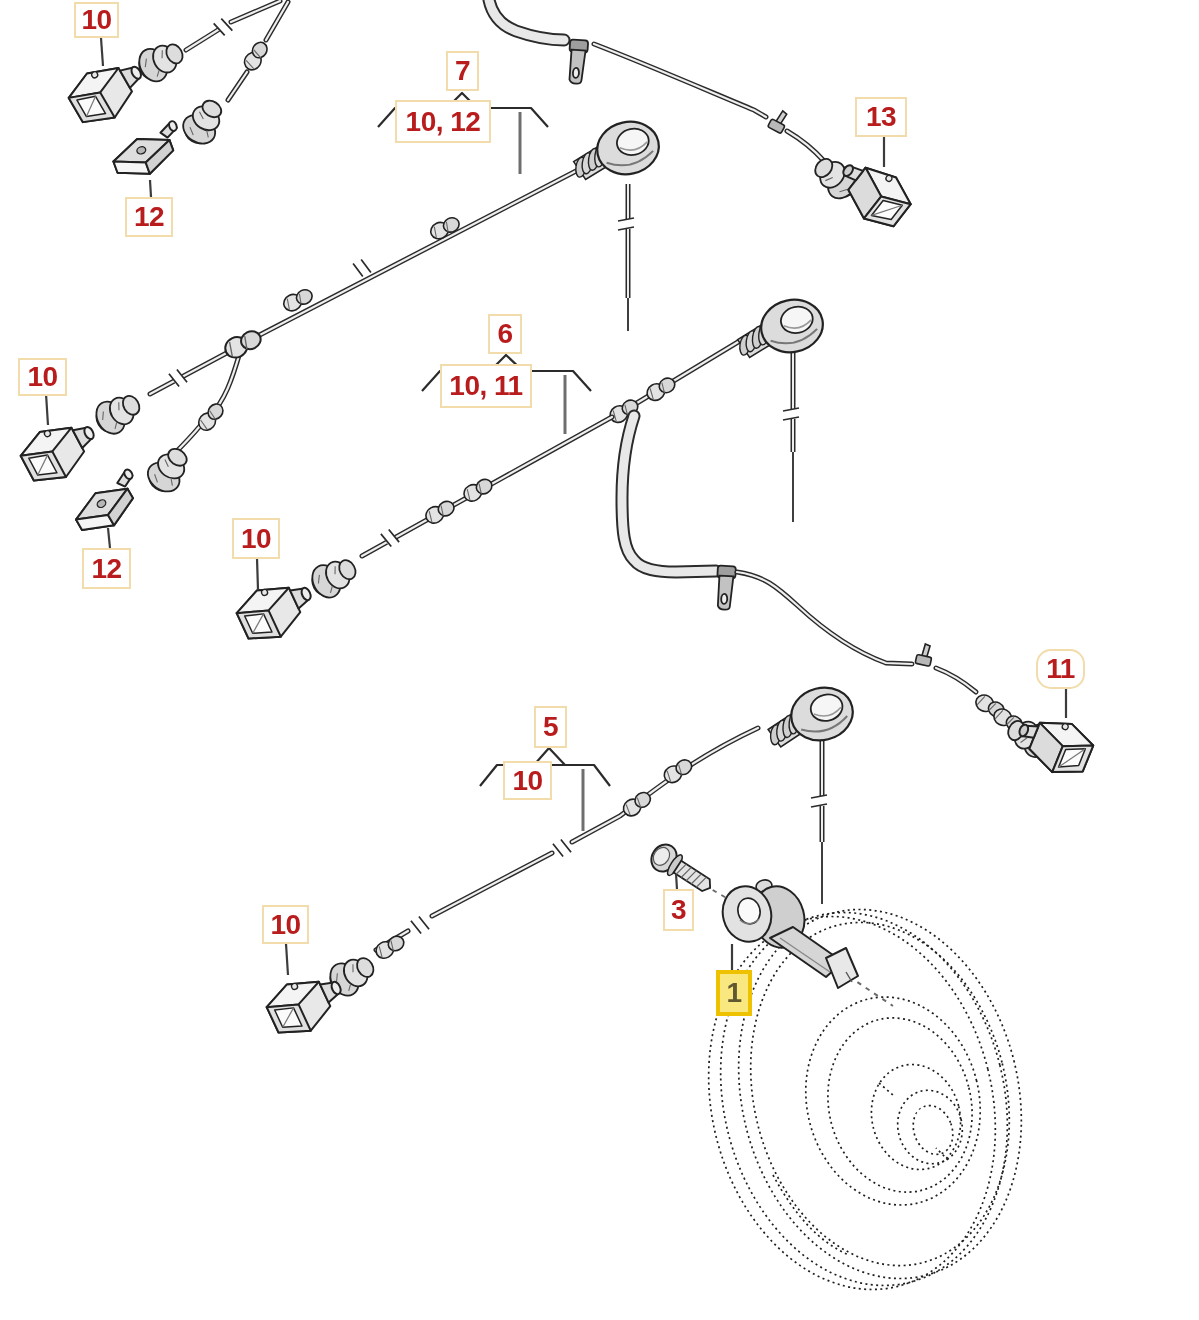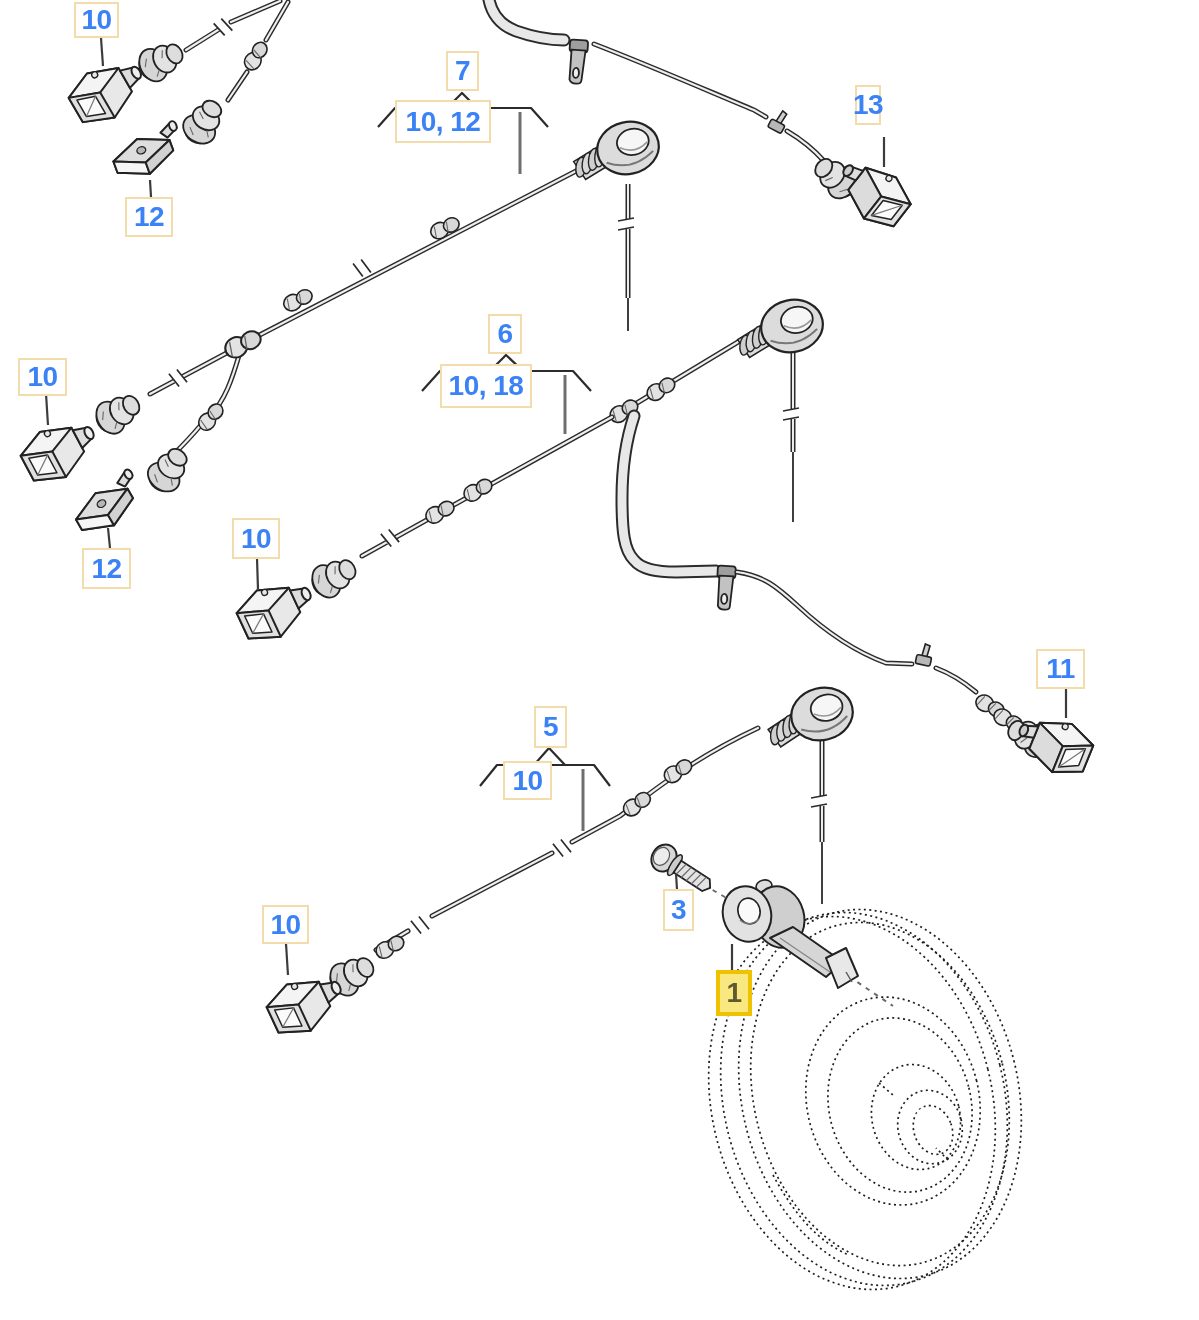--- a/index.html
+++ b/index.html
@@ -1,20 +1,20 @@
 <!DOCTYPE html>
 <html><head>
 <meta charset="utf-8">
 <style>
   html,body{margin:0;padding:0;background:#fff;}
   #stage{position:relative;width:1199px;height:1320px;background:#fff;overflow:hidden;
          font-family:"Liberation Sans",sans-serif;}
   #art{position:absolute;left:0;top:0;}
   .lbl{position:absolute;box-sizing:border-box;background:#ffffff;border:2px solid #f2dcab;
-       color:#3b82f6;font-weight:700;font-size:28px;letter-spacing:-0.5px;
+       color:#b91c1c;font-weight:700;font-size:28px;letter-spacing:-0.5px;
        display:flex;align-items:center;justify-content:center;z-index:5;cursor:pointer;}
   .lbl.hl{background:#f9e780;border:4px solid #eec200;color:#5f5830;}
   
   .cbl-o{stroke:#2b2b2b;stroke-width:5;fill:none;stroke-linecap:round;}
   .cbl-i{stroke:#efefef;stroke-width:2.2;fill:none;stroke-linecap:round;}
   .tube-o{stroke:#2b2b2b;stroke-width:13;fill:none;stroke-linecap:round;}
   .tube-i{stroke:#e8e8e8;stroke-width:9;fill:none;stroke-linecap:round;}
   .pin-o{stroke:#2b2b2b;stroke-width:5;fill:none;stroke-linecap:butt;}
   .pin-i{stroke:#ededed;stroke-width:2;fill:none;stroke-linecap:butt;}
   .thin{stroke:#2b2b2b;stroke-width:1.8;fill:none;}
@@ -277,25 +277,25 @@
     <path class="brkt" d="M480,786 L497,765 L594,765 L610,786"></path>
     <path class="brkt" d="M534,765 L549,748 L565,765"></path>
     <path class="vline" d="M583,769 L583,831"></path>
   </g>
 </svg>
 
   <div class="lbl" style="left:74px;  top:2px;   width:45px; height:36px;">10</div>
   <div class="lbl" style="left:125px; top:197px; width:48px; height:40px;">12</div>
   <div class="lbl" style="left:446px; top:51px;  width:33px; height:40px;">7</div>
   <div class="lbl" style="left:395px; top:100px; width:96px; height:43px;">10, 12</div>
-  <div class="lbl" style="left:855px; top:85px;  width:26px; height:40px;">13</div>
+  <div class="lbl" style="left:855px; top:97px;  width:52px; height:40px;">13</div>
   <div class="lbl" style="left:488px; top:314px; width:34px; height:40px;">6</div>
-  <div class="lbl" style="left:440px; top:364px; width:92px; height:44px;">10, 18</div>
+  <div class="lbl" style="left:440px; top:364px; width:92px; height:44px;">10, 11</div>
   <div class="lbl" style="left:18px;  top:358px; width:49px; height:38px;">10</div>
   <div class="lbl" style="left:82px;  top:548px; width:49px; height:41px;">12</div>
   <div class="lbl" style="left:232px; top:518px; width:48px; height:41px;">10</div>
-  <div class="lbl" style="left:1036px;top:649px; width:49px; height:40px;">11</div>
+  <div class="lbl" style="left:1036px;top:649px; width:49px; height:40px;border-radius:15px;">11</div>
   <div class="lbl" style="left:534px; top:706px; width:33px; height:42px;">5</div>
   <div class="lbl" style="left:503px; top:761px; width:49px; height:39px;">10</div>
   <div class="lbl" style="left:663px; top:889px; width:31px; height:42px;">3</div>
   <div class="lbl hl" style="left:716px; top:970px; width:36px; height:46px;">1</div>
   <div class="lbl" style="left:262px; top:905px; width:47px; height:39px;">10</div>
 </div>
 
 </body></html>

